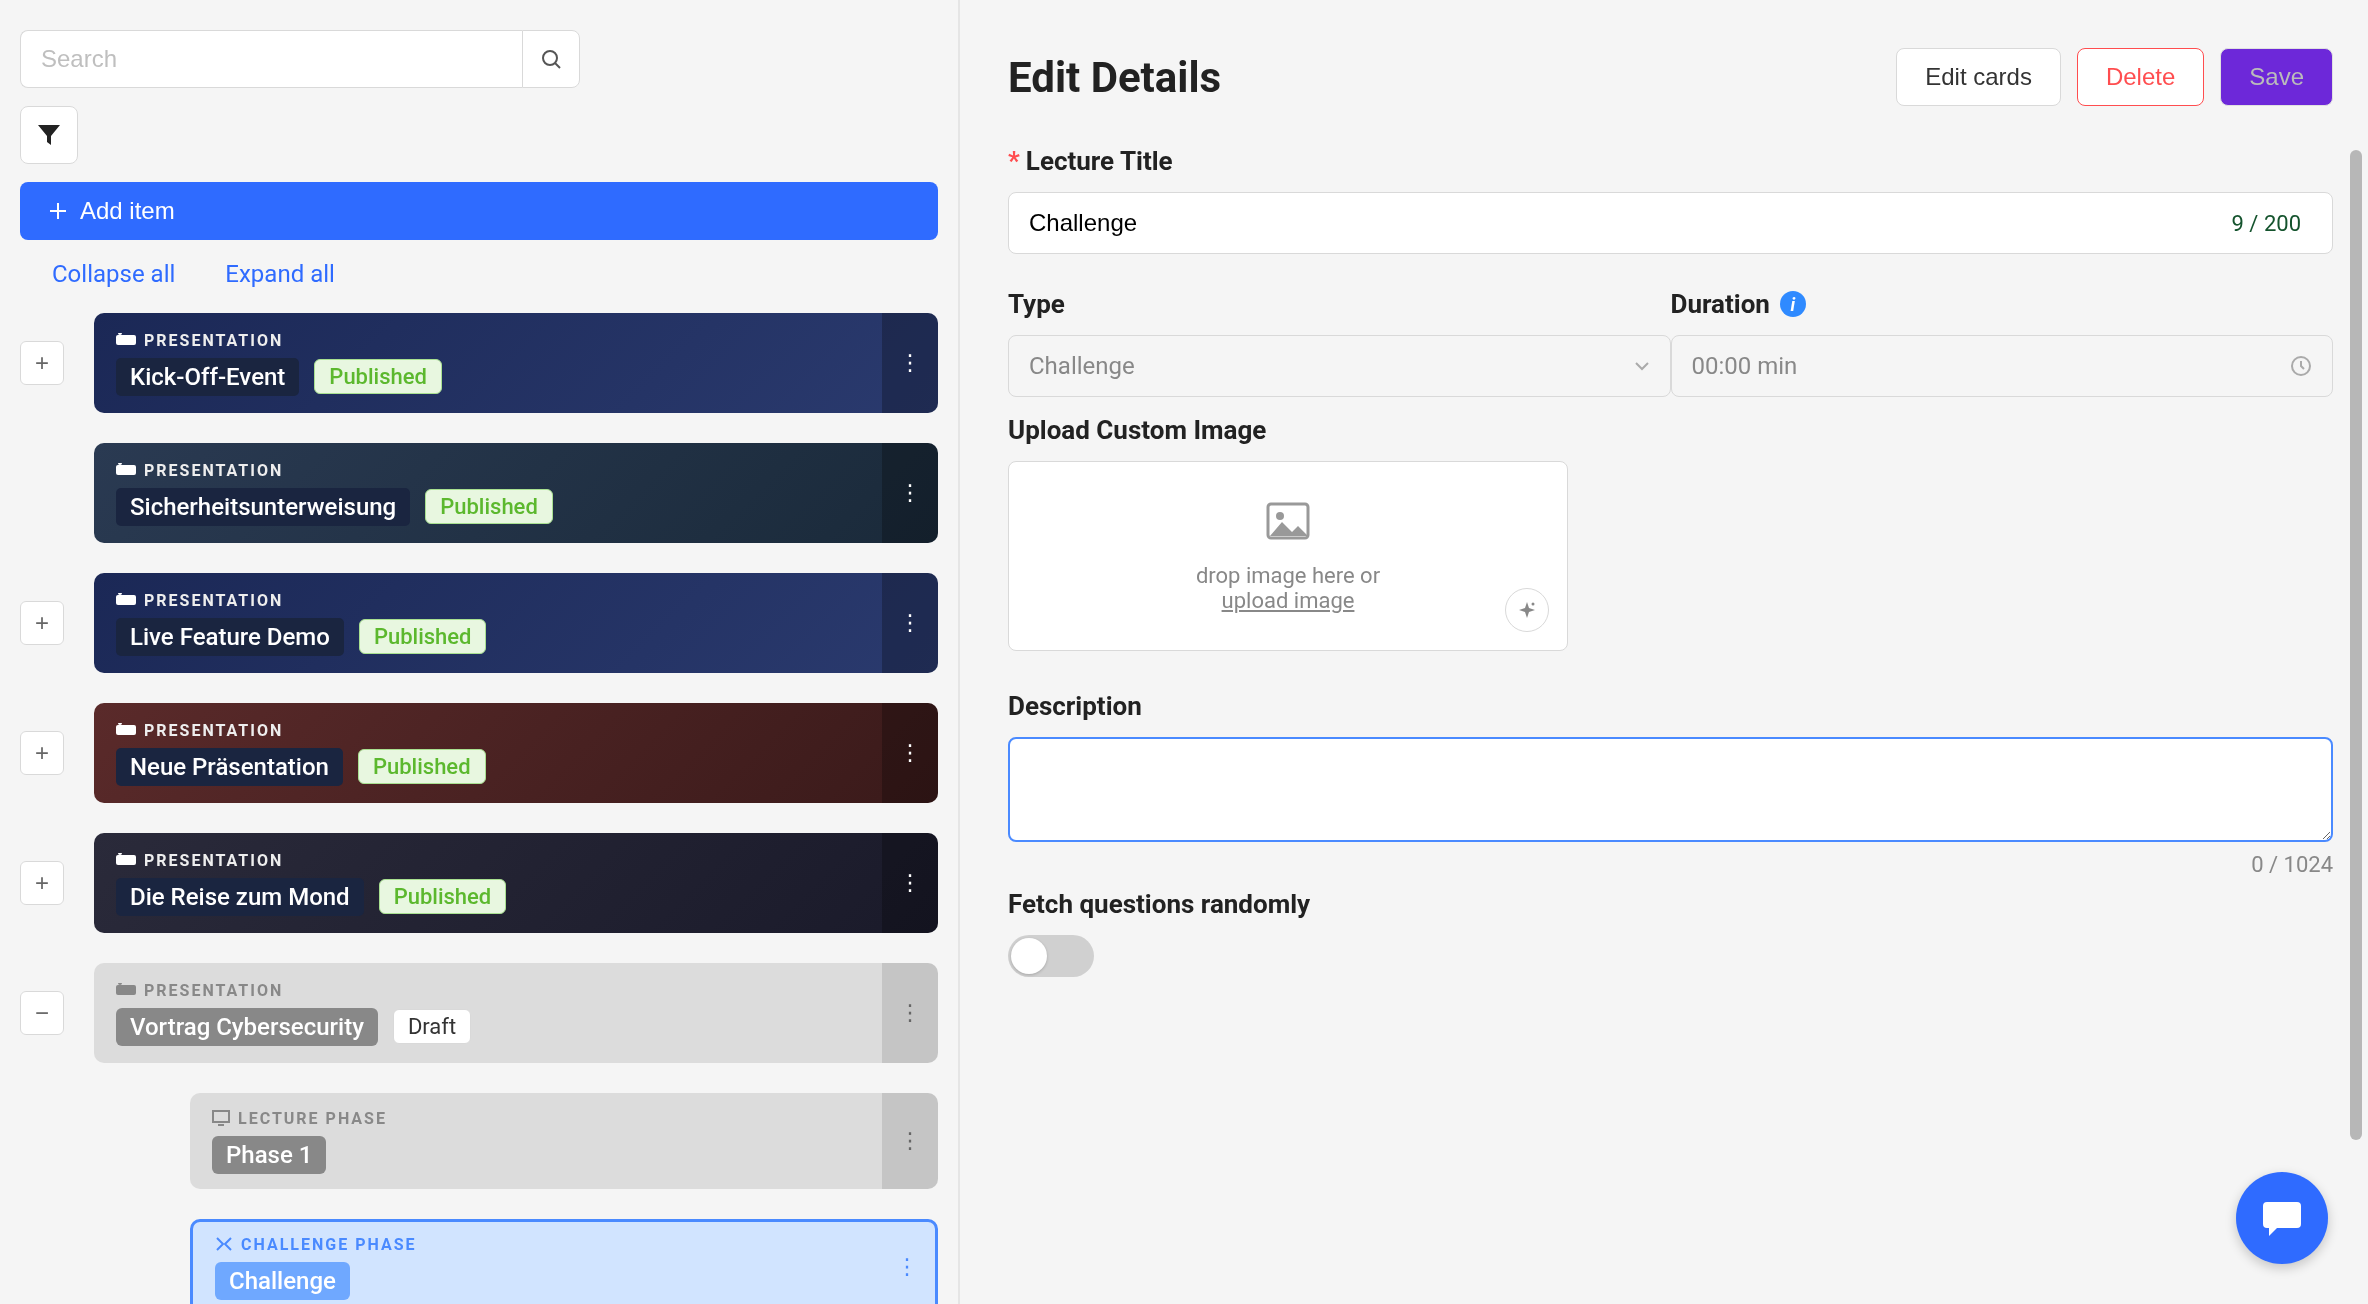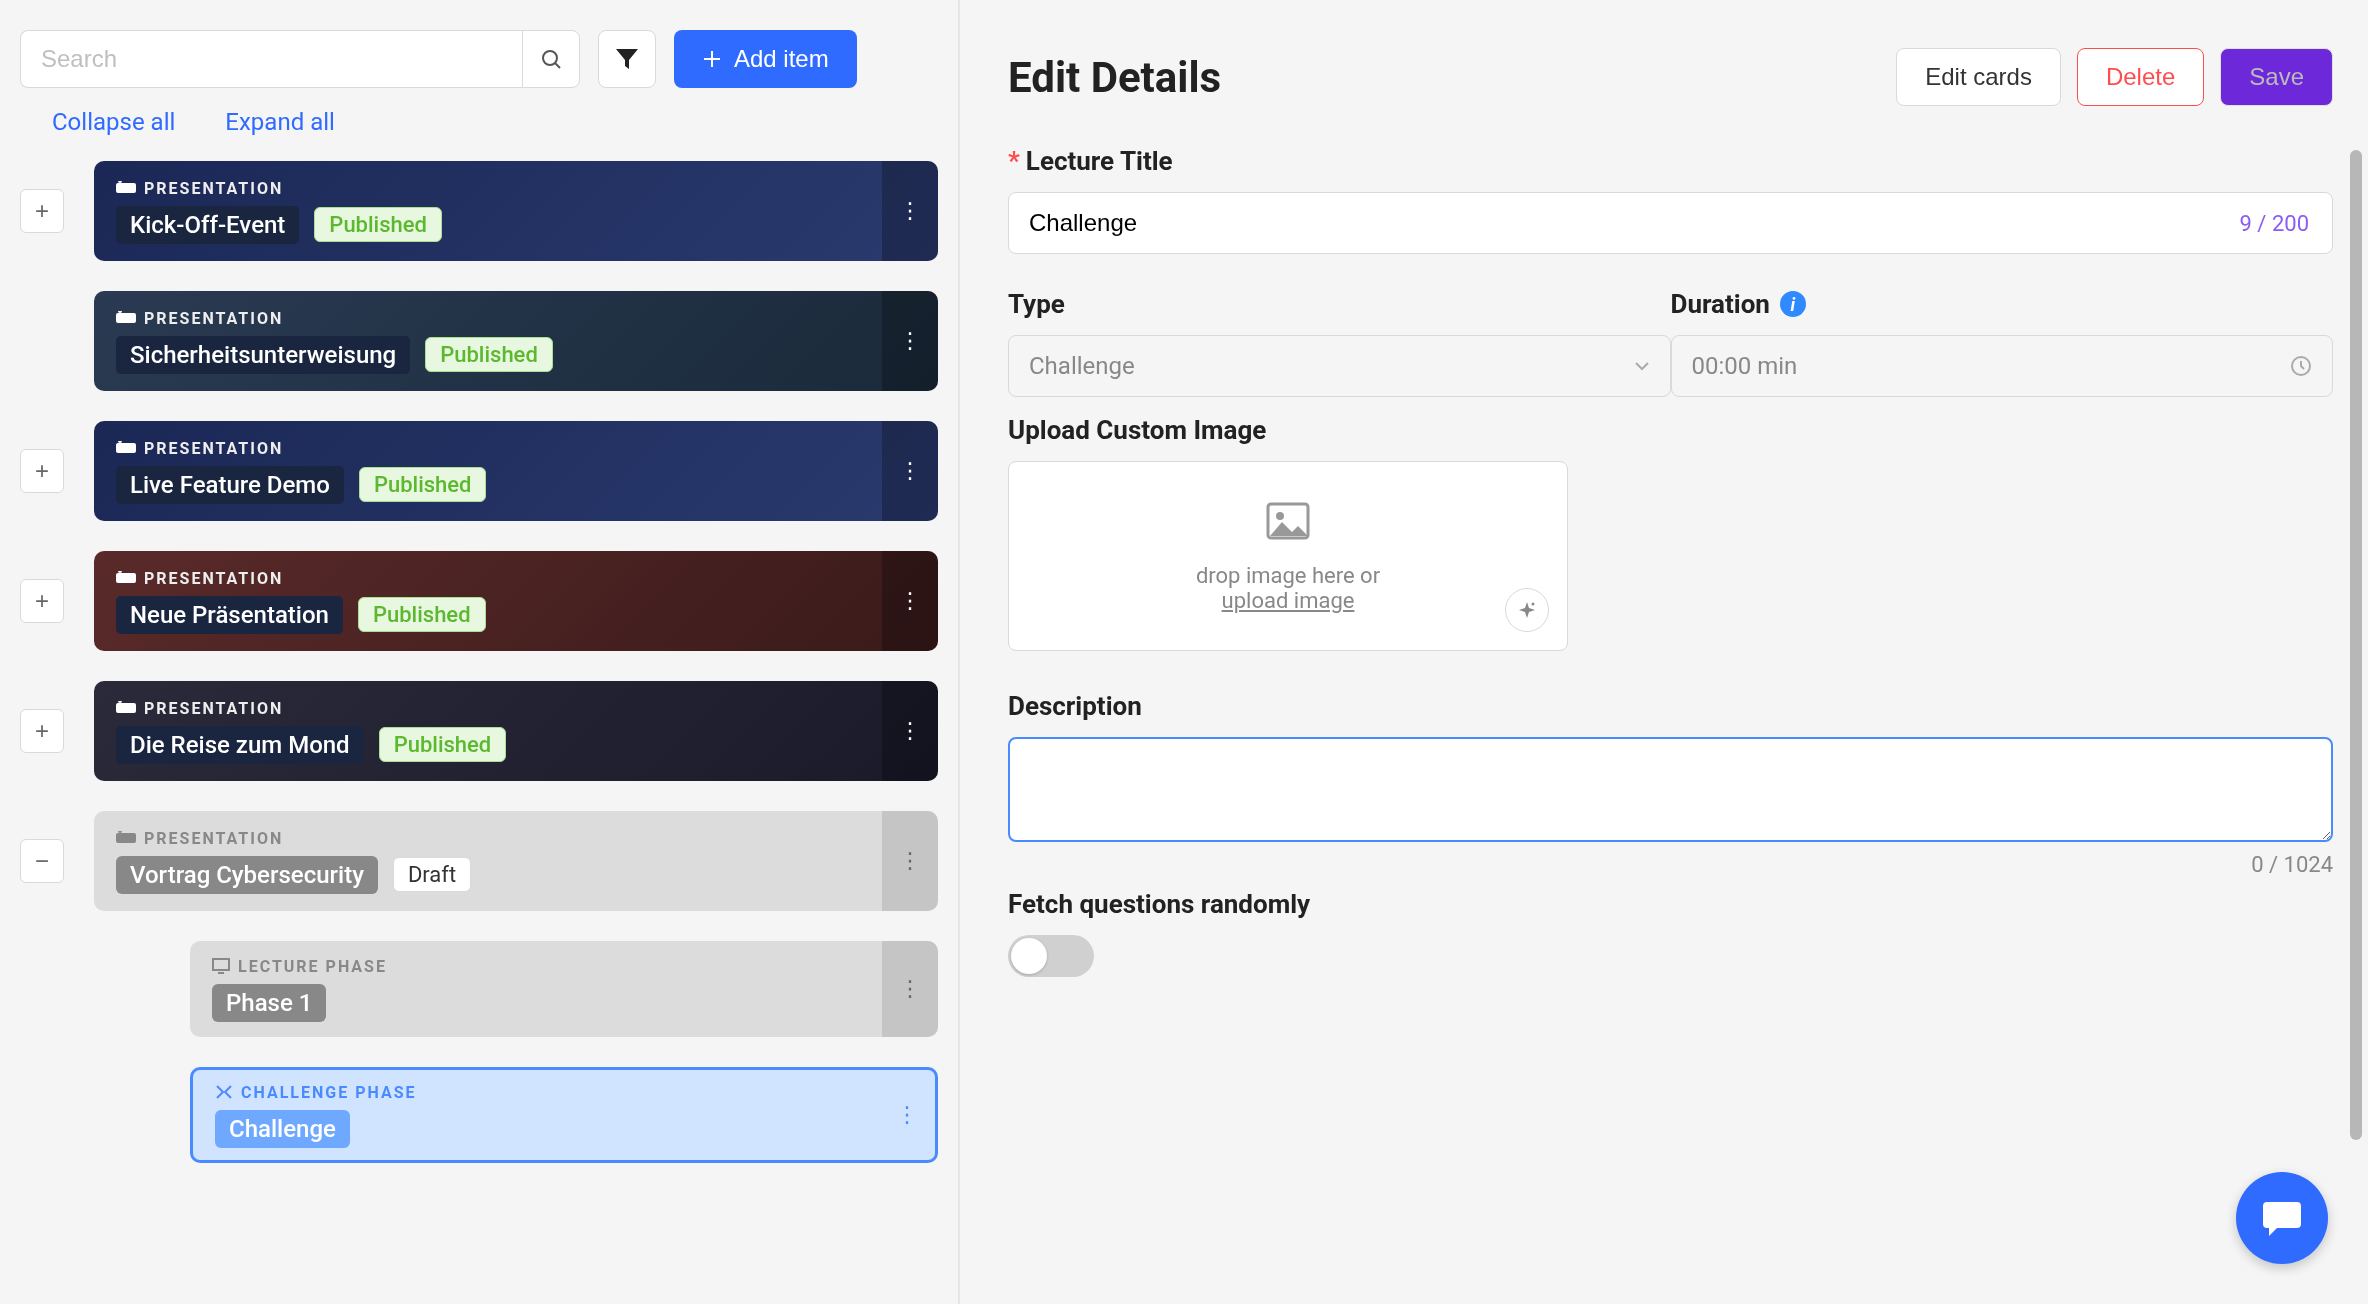--- a/index.html
+++ b/index.html
@@ -18,20 +18,21 @@
 .left-panel {
   width: 960px;
   border-right: 2px solid #e5e5e5;
   padding: 30px 20px;
   overflow-y: auto;
 }
 .toolbar {
   display: flex;
   gap: 18px;
   margin-bottom: 20px;
+  flex-direction: column;
 }
 .search-wrapper {
   display: flex;
   flex: 1;
   max-width: 560px;
 }
 .search-input {
   flex: 1;
   height: 58px;
   border: 1px solid #d9d9d9;
@@ -269,24 +270,24 @@
   height: 62px;
   border: 1px solid #d9d9d9;
   border-radius: 8px;
   padding: 0 120px 0 20px;
   font-size: 24px;
   background: #fff;
   outline: none;
 }
 .char-count {
   position: absolute;
-  right: 24px;
+  right: 32px;
   top: 50%;
   transform: translateY(-50%);
-  color: #8b5cf6;
+  color: #14532d;
   font-size: 22px;
 }
 .two-col {
   display: flex;
   margin-bottom: 18px;
 }
 .col { flex: 1; }
 .select-input, .duration-input {
   width: 100%;
   height: 62px;

